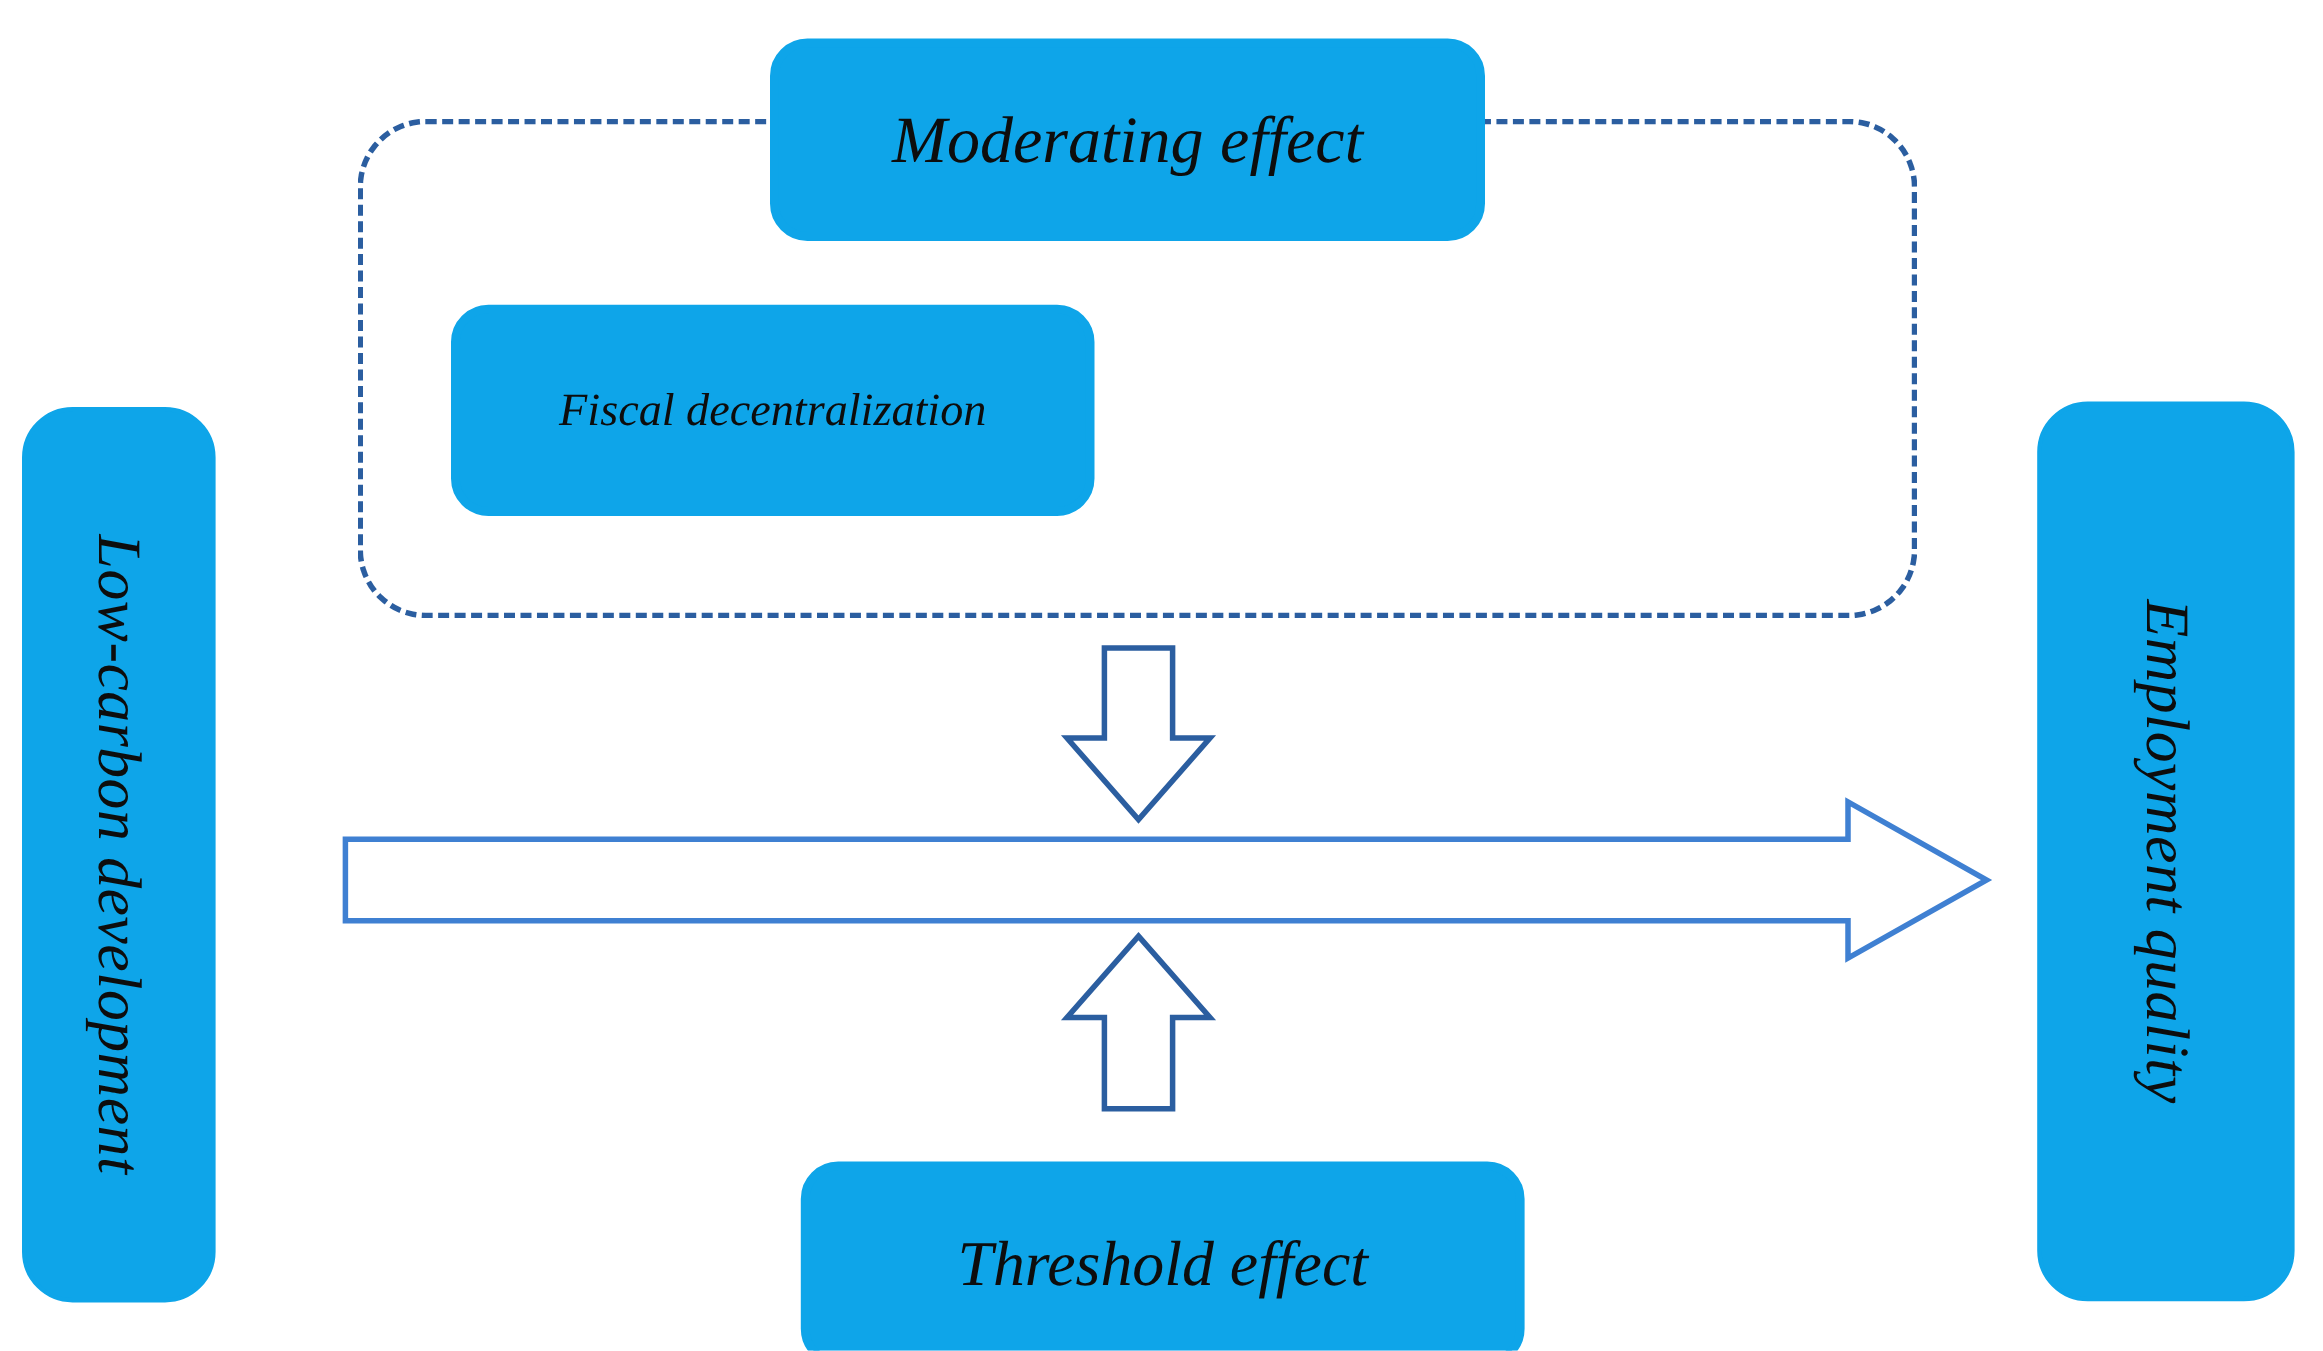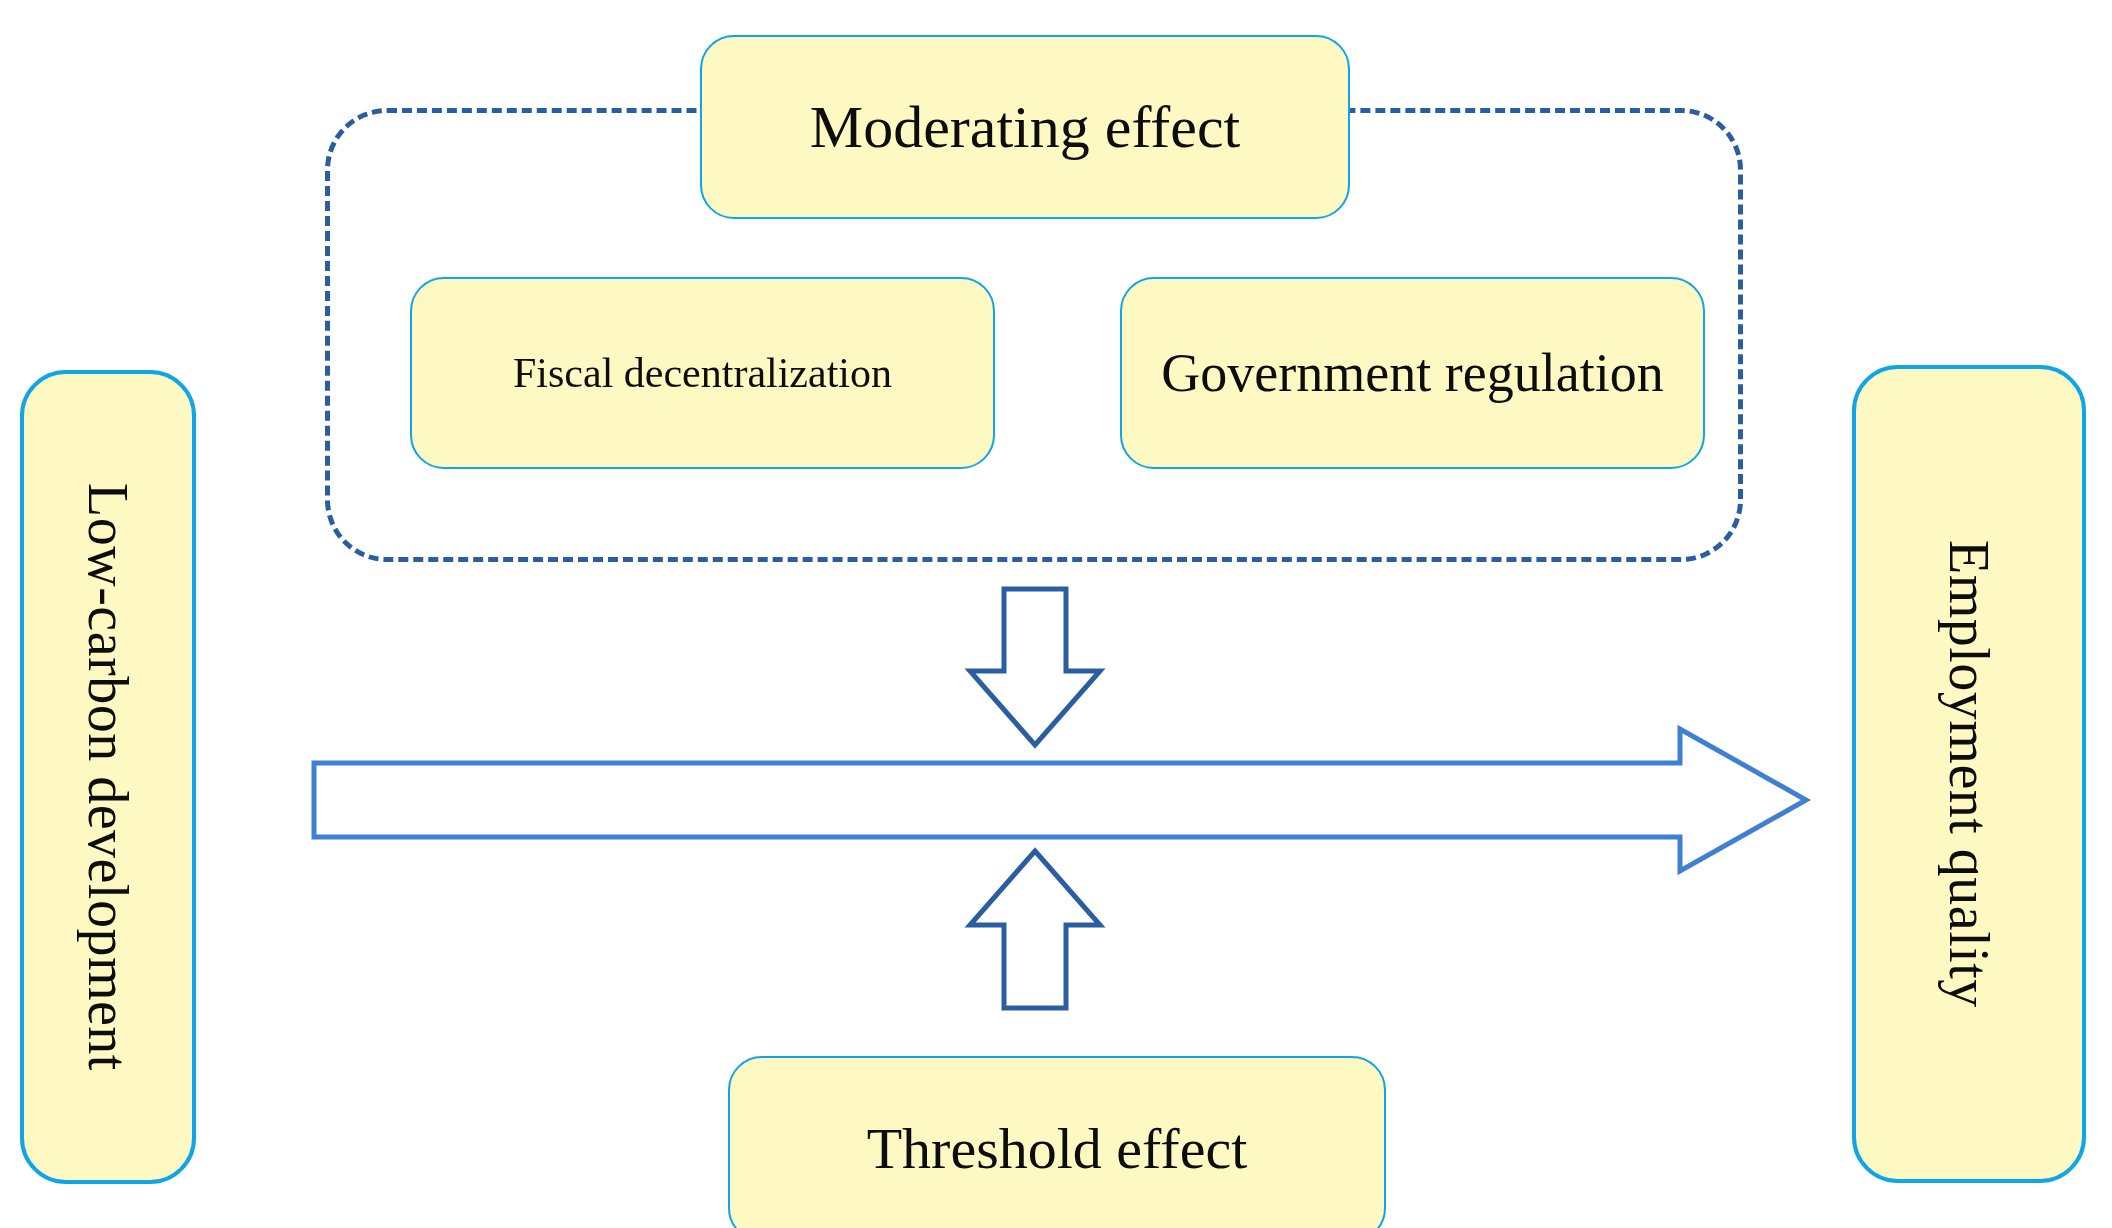--- a/index.html
+++ b/index.html
@@ -15,29 +15,30 @@
     width: 2112px;
     height: 1228px;
     background: #ffffff;
     overflow: hidden;
   }
 
   
   .node {
     position: absolute;
     box-sizing: border-box;
-    background: #fef9c3;
-    border: 2px solid #0ea5e9;
+    background: #0ea5e9;
+    border: 8px solid #0ea5e9;
     border-radius: 34px;
     display: flex;
     align-items: center;
     justify-content: center;
     color: #0d0d0d;
     text-align: center;
     line-height: 1.05;
+    font-style: italic;
   }
 
   
   .node.side {
     border-radius: 46px;
     border-width: 4px;
   }
   .node.side .vtext {
     writing-mode: vertical-rl;
     text-orientation: mixed;
@@ -106,23 +107,20 @@
   </div>
 
   <div class="node" id="box-moderating">
     <span>Moderating effect</span>
   </div>
 
   <div class="node" id="box-fiscal">
     <span>Fiscal decentralization</span>
   </div>
 
-  <div class="node" id="box-government">
-    <span>Government regulation</span>
-  </div>
 
   <div class="node" id="box-threshold">
     <span>Threshold effect</span>
   </div>
 
   <svg class="arrow-svg" id="arrow-down-wrap" viewBox="0 0 150 165" preserveAspectRatio="none">
     <polygon class="arrow-shape" points="44,4 106,4 106,86 140,86 75,160 10,86 44,86"></polygon>
   </svg>
 
   <svg class="arrow-svg" id="arrow-up-wrap" viewBox="0 0 150 168" preserveAspectRatio="none">

